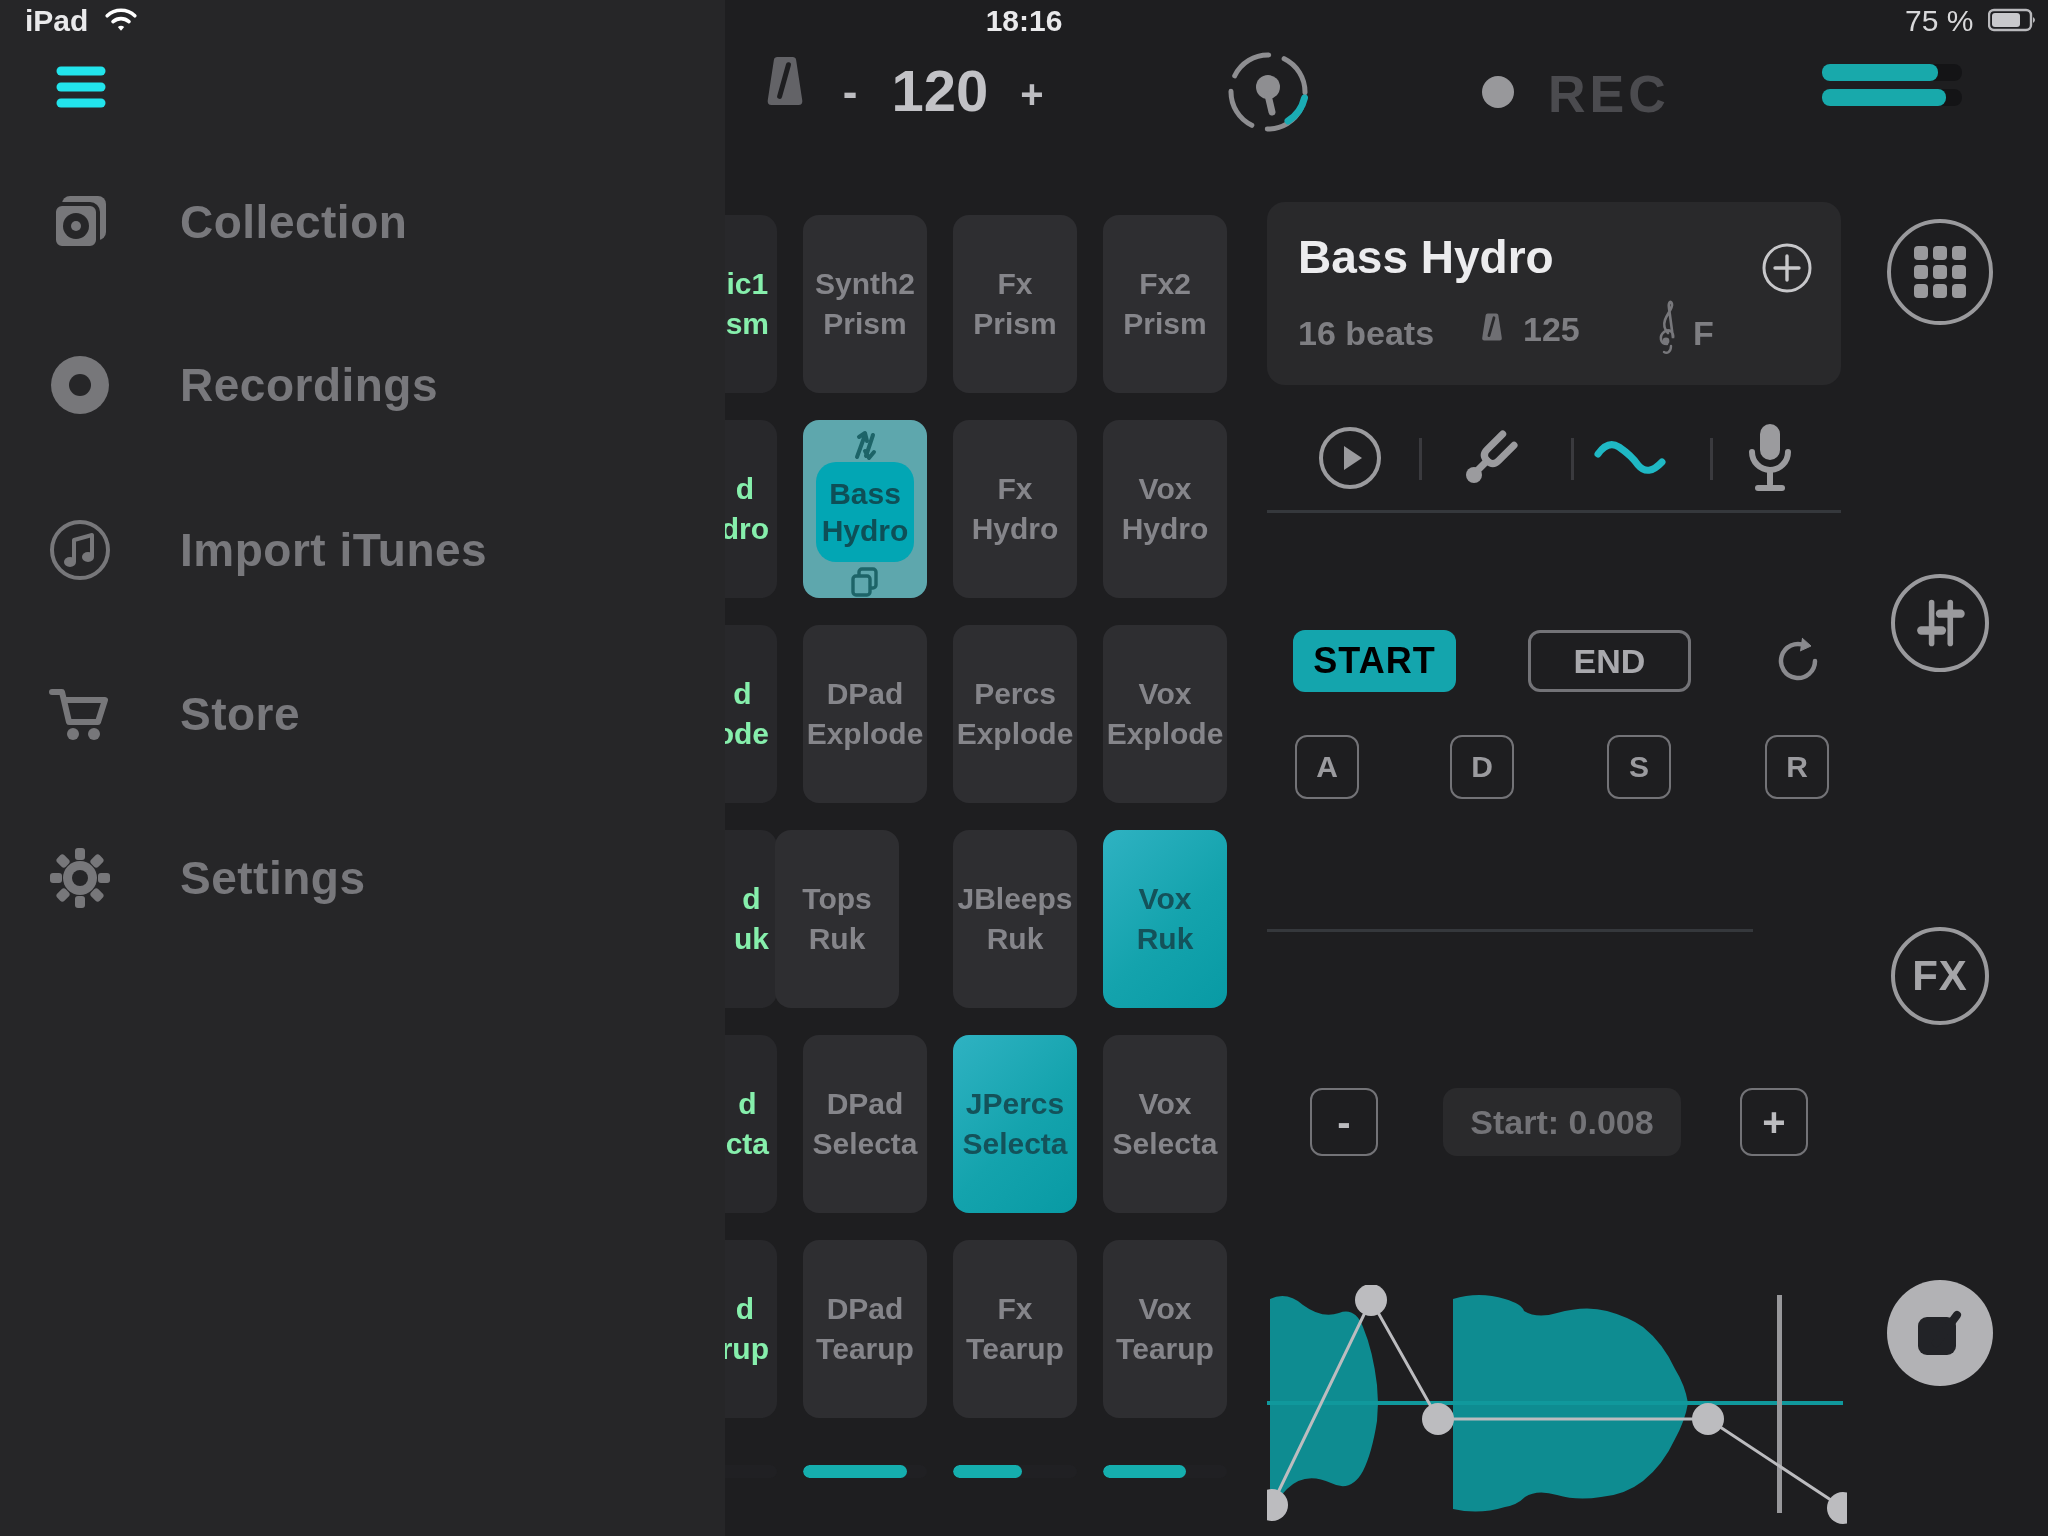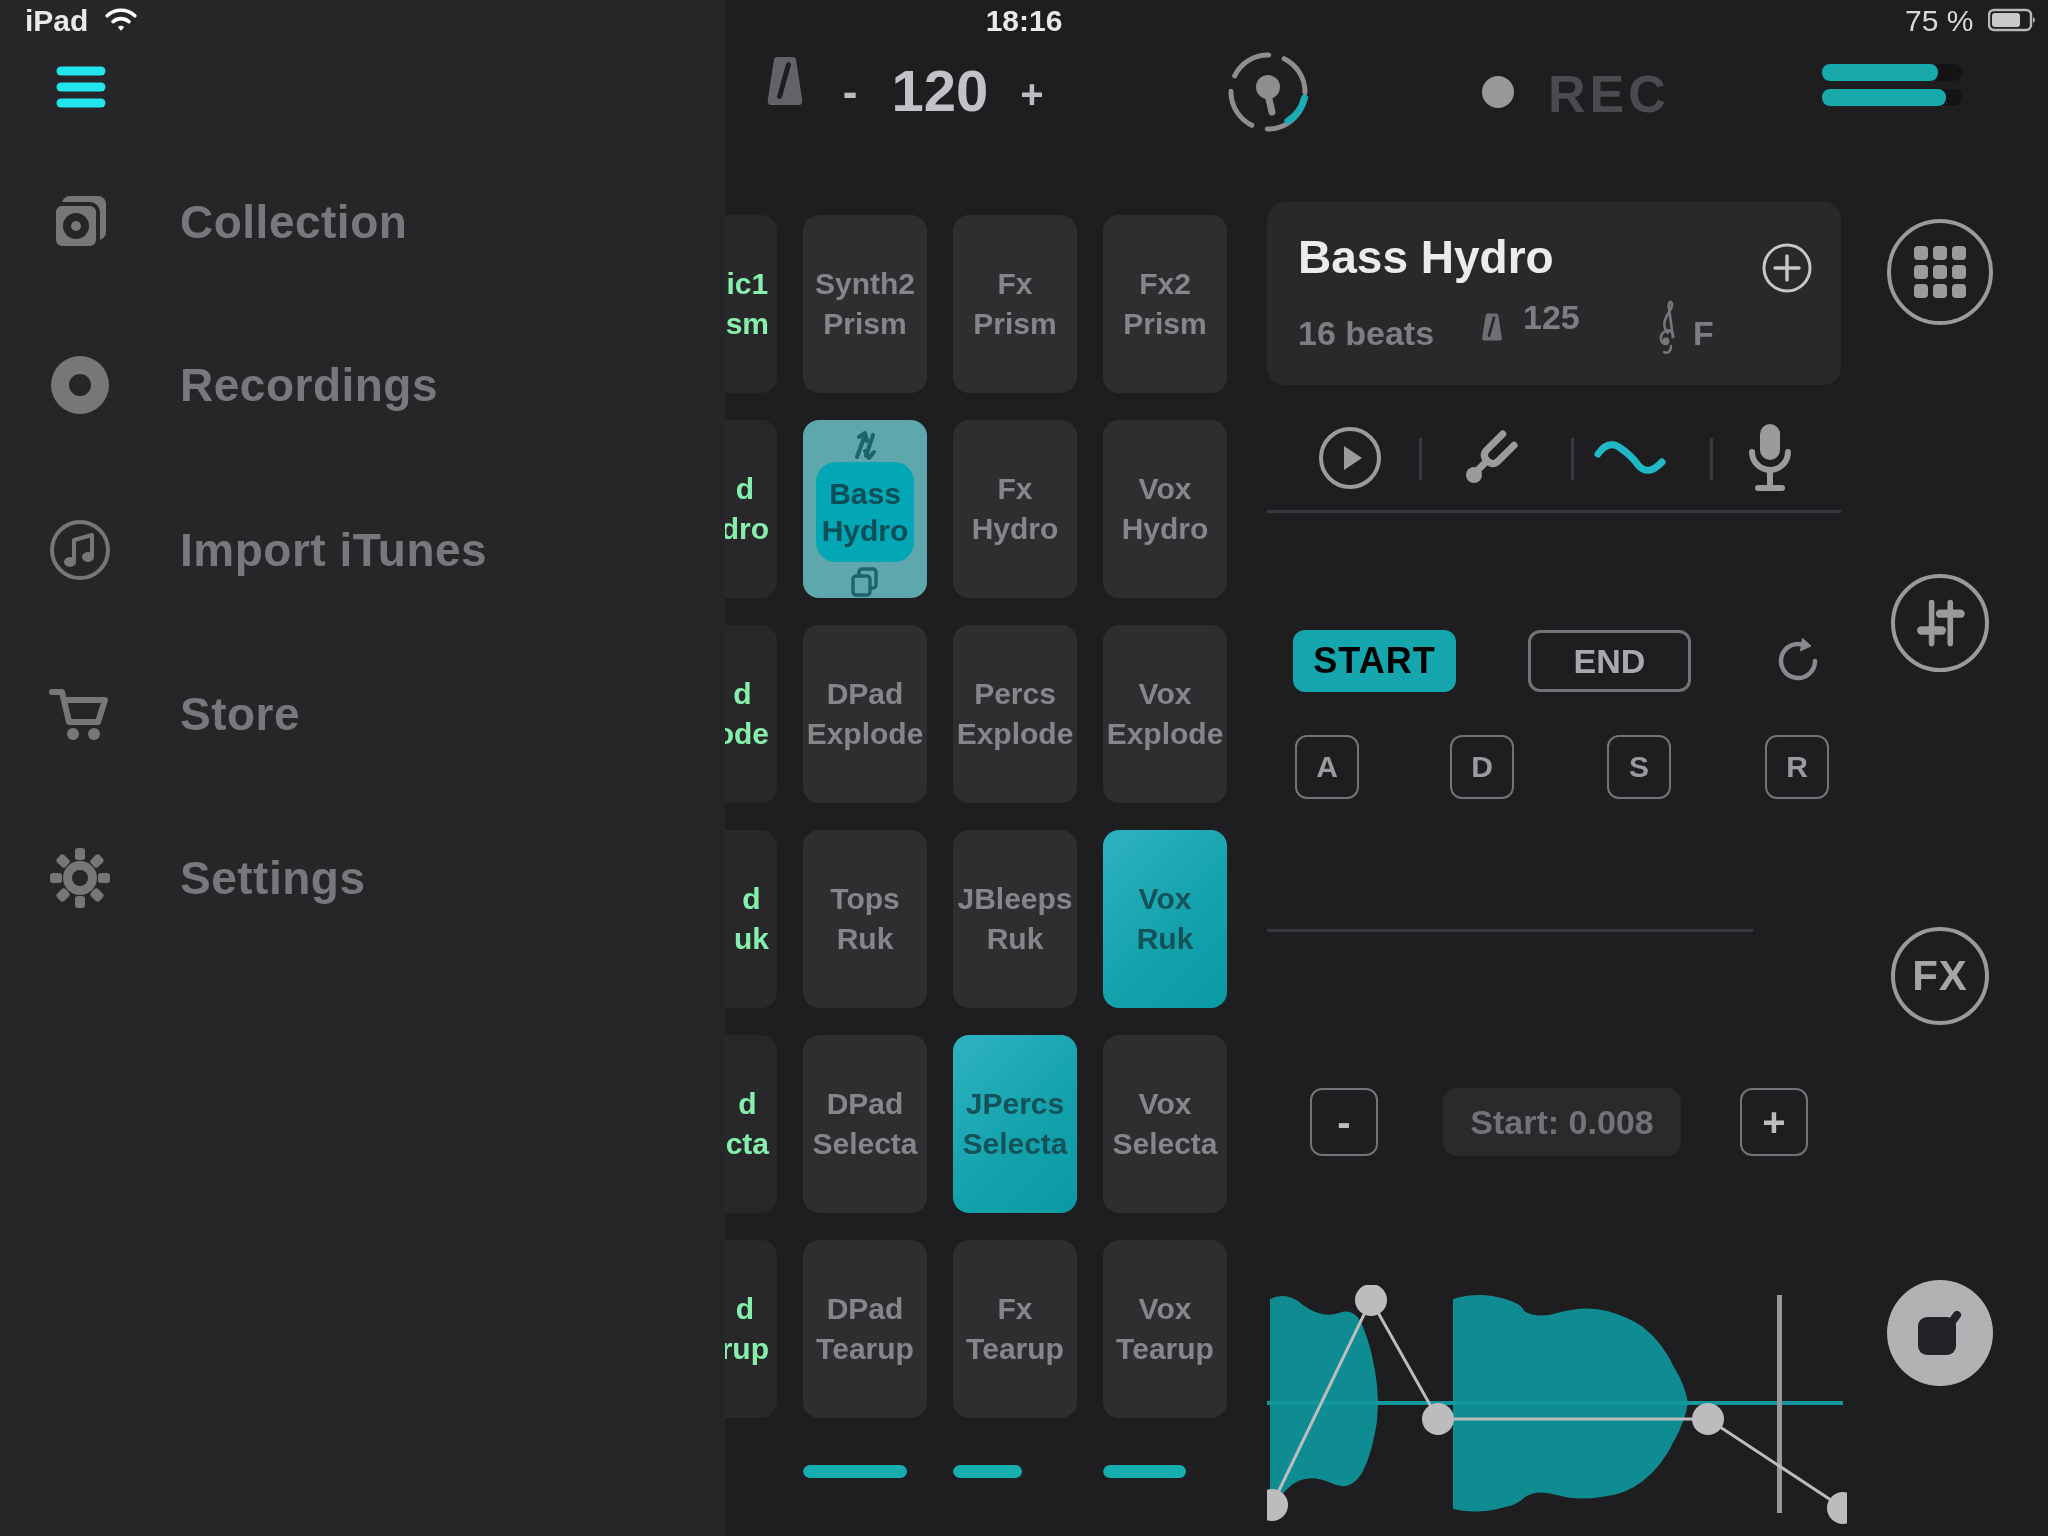--- a/index.html
+++ b/index.html
@@ -168,21 +168,21 @@
         <div>Explode</div>
       </div>
     </div>
 
   <div class="pad dim" style="left:653px;top:830px;">
     <div class="lines">
         <div>d</div>
         <div>uk</div>
       </div>
     </div>
-  <div class="pad" style="left:803px;top:830px;">
+  <div class="pad" style="left:775px;top:830px;">
     <div class="lines">
         <div>Tops</div>
         <div>Ruk</div>
       </div>
     </div>
   <div class="pad" style="left:953px;top:830px;">
     <div class="lines">
         <div>JBleeps</div>
         <div>Ruk</div>
       </div>
@@ -259,21 +259,21 @@
 
   <div class="card" style="left:1267px;top:202px;width:574px;height:183px;">
     <div class="abs" style="left:31px;top:28px;color:#ececee;font-size:46px;font-weight:600;">Bass Hydro</div>
     <div class="abs" style="left:31px;top:112px;color:#7e7e82;font-size:34px;font-weight:600;">16 beats</div>
     <div class="abs" style="left:212px;top:108px;width:26px;height:34px;color:#6f6f73;">
       <svg viewBox="0 0 24 28" width="26" height="34">
         <path d="M8 1.5 L16 1.5 Q17.5 1.5 17.8 3 L21 24 Q21.4 26.5 19 26.5 L5 26.5 Q2.6 26.5 3 24 L6.2 3 Q6.5 1.5 8 1.5 Z" fill="currentColor"></path>
         <path d="M9.2 22 L13.8 5.5" stroke="#29292b" stroke-width="2.6" stroke-linecap="round"></path>
       </svg>
     </div>
-    <div class="abs" style="left:256px;top:96px;color:#7e7e82;font-size:34px;font-weight:600;">125</div>
+    <div class="abs" style="left:256px;top:108px;color:#7e7e82;font-size:34px;font-weight:600;">125</div>
     <div class="abs" style="left:388px;top:96px;width:24px;height:64px;color:#77777b;">
       <svg viewBox="0 0 24 64" width="24" height="64">
         <path d="M12 46 C5 46 4 38 9 34 C14 30 19 34 18 40 L14 10 C13 4 16 2 17 6 C18 10 12 16 10 22 C8 28 10 32 13 35" fill="none" stroke="currentColor" stroke-width="2.6" stroke-linecap="round"></path>
         <circle cx="11" cy="43" r="3.4" fill="currentColor"></circle>
         <path d="M16 48 C16 54 12 56 9 54" fill="none" stroke="currentColor" stroke-width="2.4" stroke-linecap="round"></path>
       </svg>
     </div>
     <div class="abs" style="left:426px;top:112px;color:#7e7e82;font-size:34px;font-weight:600;">F</div>
     <div class="abs" style="left:494px;top:40px;width:52px;height:52px;">
       <svg viewBox="0 0 52 52" width="52" height="52">

